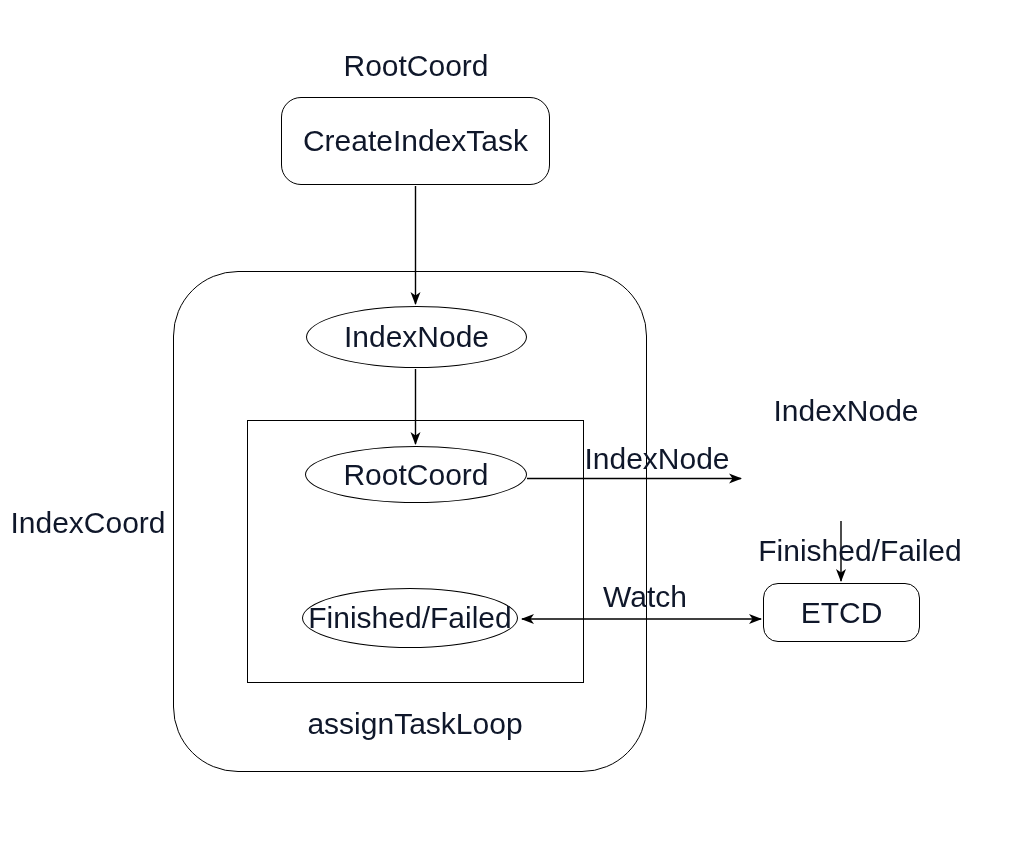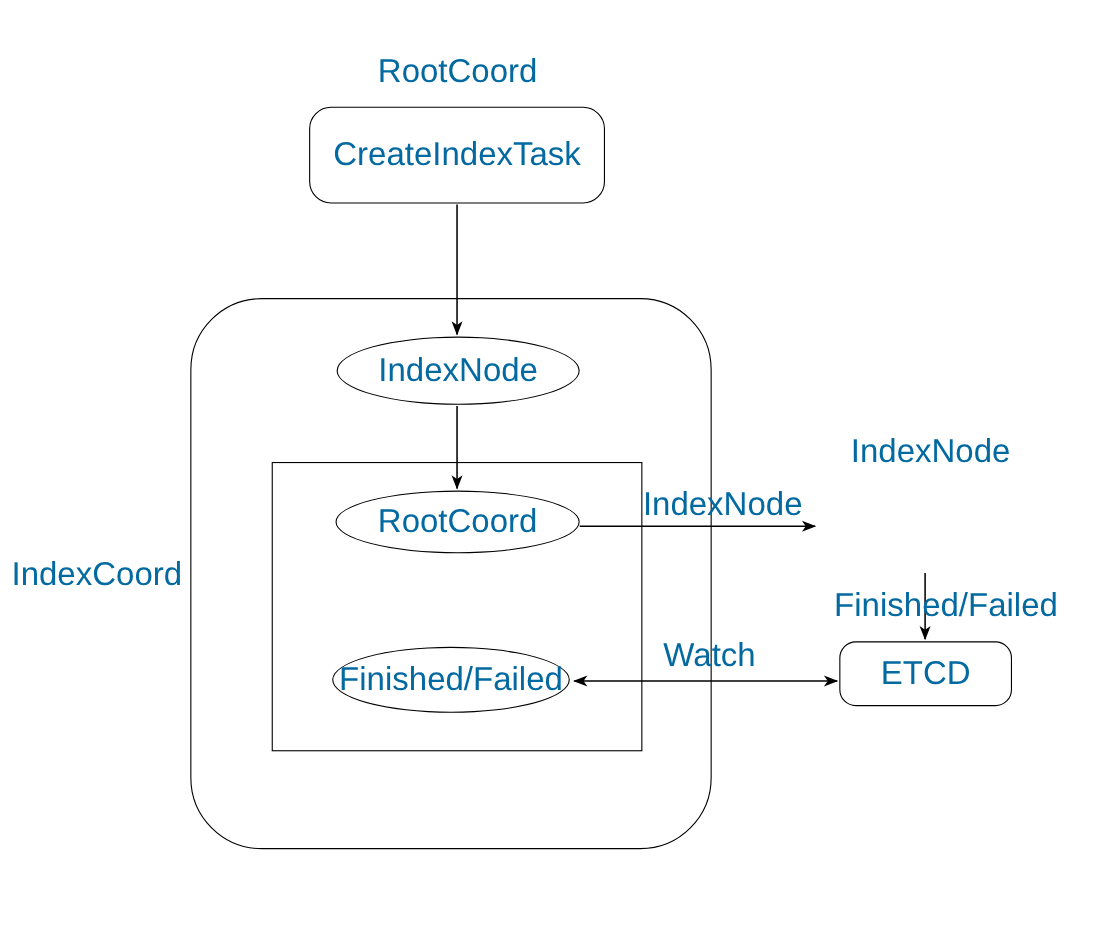--- a/index.html
+++ b/index.html
@@ -6,21 +6,21 @@
     margin: 0;
     padding: 0;
     background: #ffffff;
   }
   #canvas {
     position: relative;
     width: 1014px;
     height: 848px;
     background: #ffffff;
     font-family: "Liberation Sans", "DejaVu Sans", sans-serif;
-    color: #0369a1;
+    color: #0f172a;
     overflow: hidden;
   }
   #edge-layer {
     position: absolute;
     left: 0; top: 0;
     width: 1014px;
     height: 848px;
   }
   .node {
     position: absolute;
@@ -88,20 +88,21 @@
     <line x1="841" y1="521" x2="841" y2="581" stroke="#000000" stroke-width="1.4" marker-end="url(#arr)"></line>
     <line x1="522" y1="619" x2="761" y2="619" stroke="#000000" stroke-width="1.4" marker-start="url(#arr)" marker-end="url(#arr)"></line>
   </svg>
 
   <div class="free-label" id="root-coord-label">RootCoord</div>
 
   <div class="free-label" id="index-coord-label">IndexCoord</div>
 
   <div class="free-label" id="index-node-label">IndexNode</div>
 
+  <div class="free-label" id="assign-task-loop-label">assignTaskLoop</div>
 
   <div class="free-label" id="peek-client-label">IndexNode</div>
 
   <div class="free-label" id="watch-label">Watch</div>
 
   <div class="free-label" id="finished-failed-edge-label">Finished/Failed</div>
 
   <div class="node rounded" id="create-index-task">
     <span>CreateIndexTask</span>
   </div>

